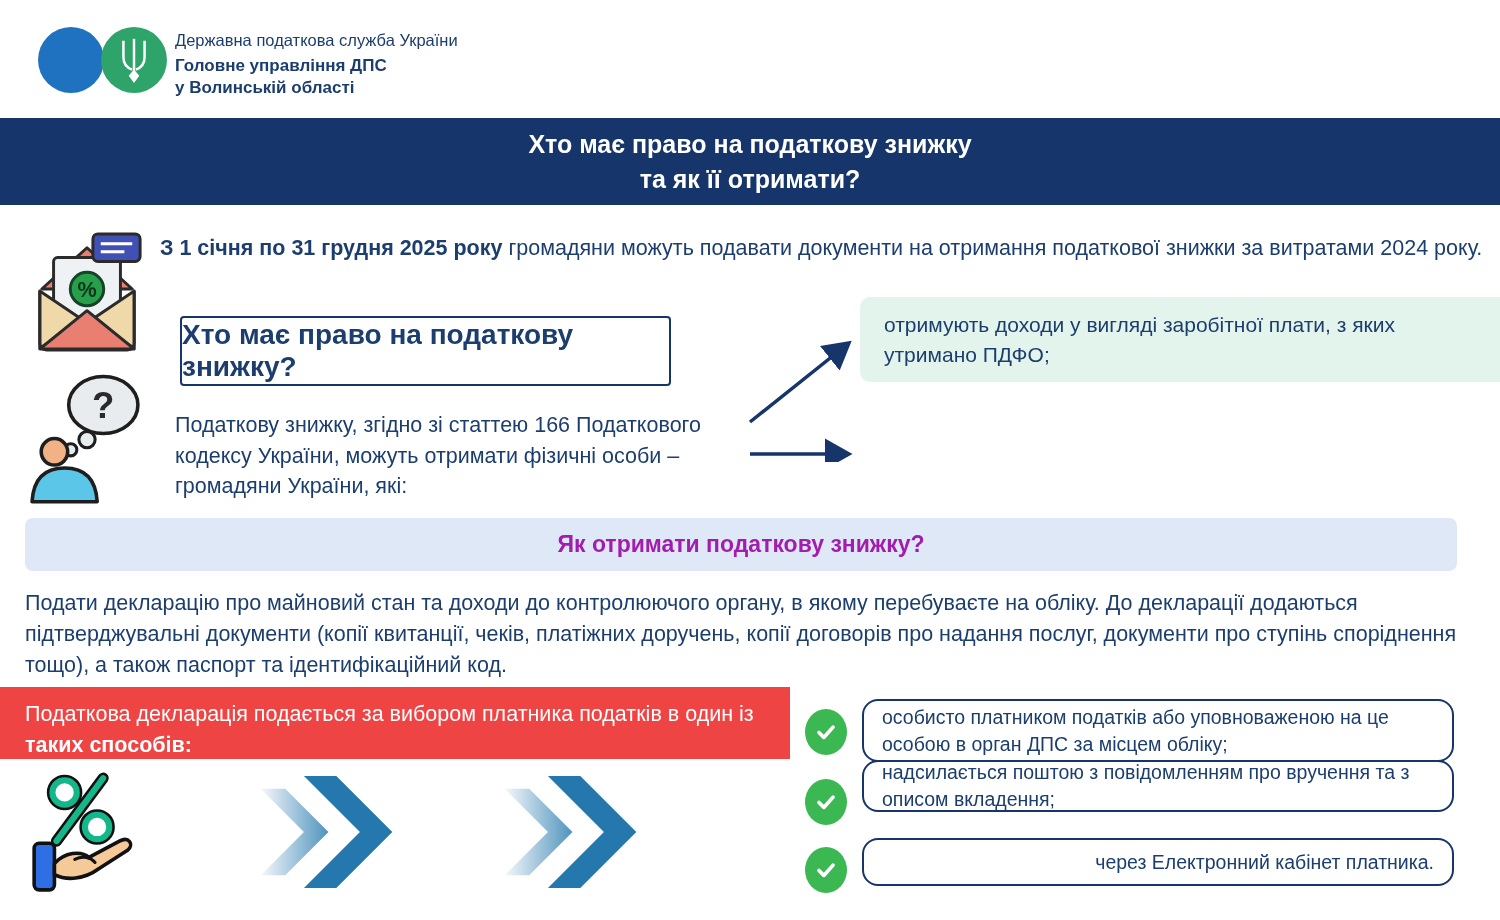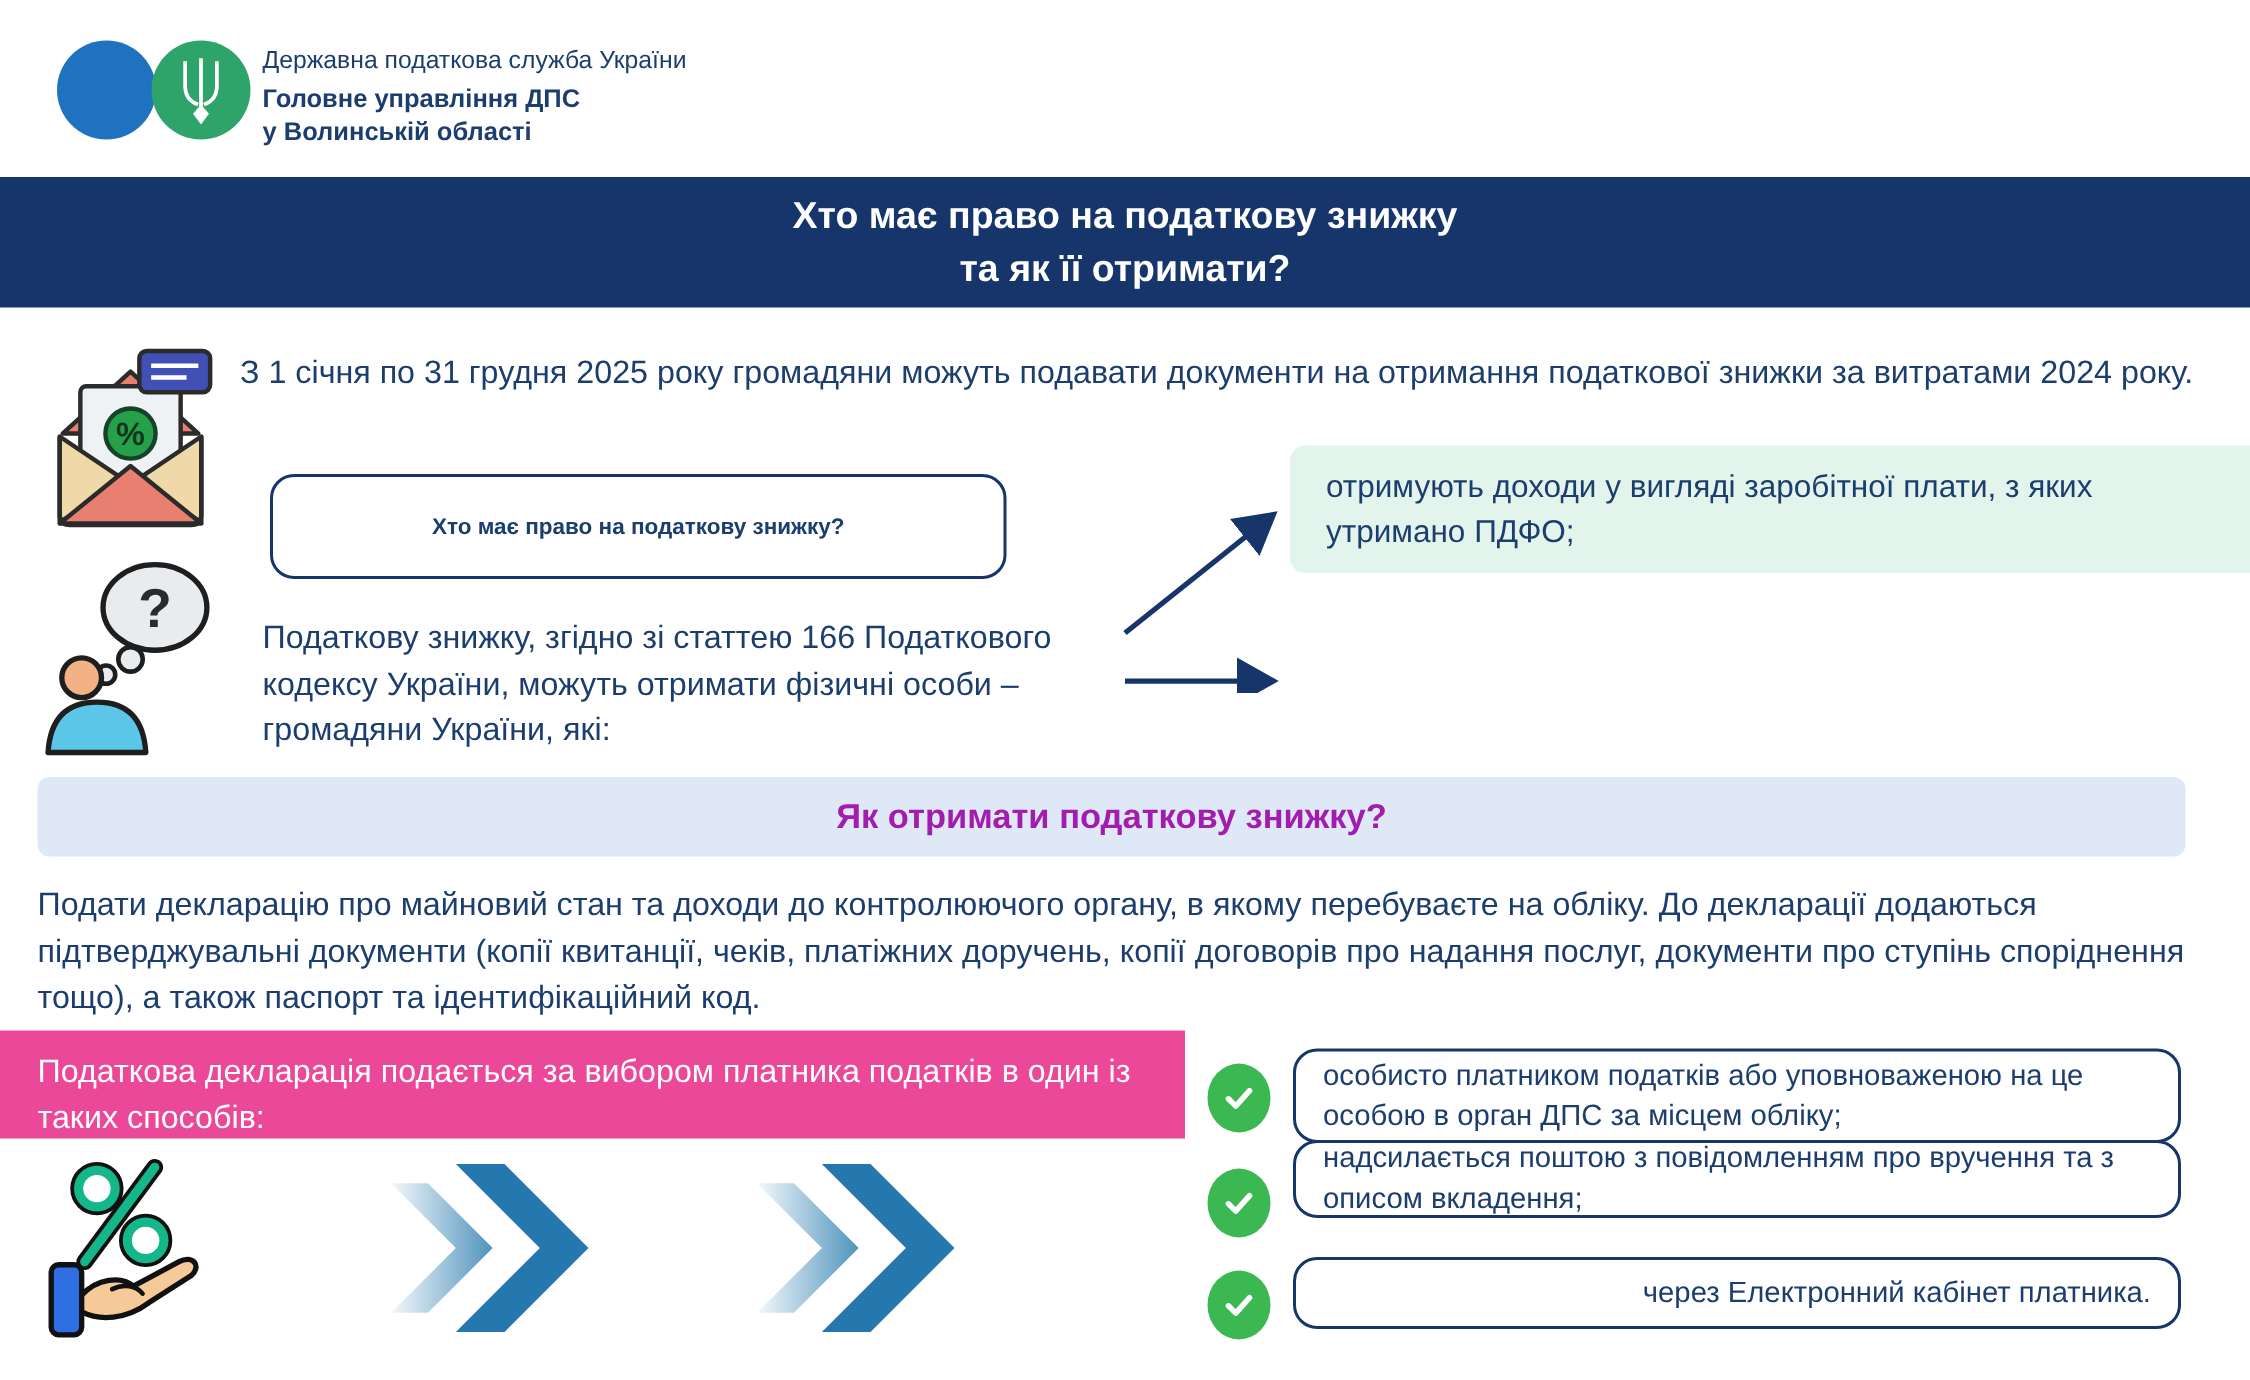--- a/index.html
+++ b/index.html
@@ -13,46 +13,46 @@
               display:flex;align-items:center;justify-content:center;}
   .org-name{left:175px;top:31px;font-size:16.5px;font-weight:normal;color:#1c3e6e;}
   .org-dept{left:175px;top:55px;font-size:17px;font-weight:bold;color:#1c3e6e;line-height:1.32;}
   
   .title-banner{left:0;top:118px;width:1500px;height:87px;background:#16356a;
     display:flex;flex-direction:column;align-items:center;justify-content:center;
     color:#fff;font-size:25px;font-weight:bold;line-height:1.38;text-align:center;}
   
   .intro-text{left:160px;top:232px;width:1330px;font-size:21.5px;line-height:1.5;}
   .question-box{left:180px;top:316px;width:487px;height:66px;border:2.5px solid #16356a;
-    border-radius:16px;display:flex;align-items:center;justify-content:center;
-    font-size:15px;font-weight:bold;}
+    border-radius:4px;display:flex;align-items:center;justify-content:center;
+    font-size:28px;font-weight:bold;}
   .who-lead{left:175px;top:410px;width:575px;font-size:21.5px;line-height:1.42;}
   .mint-box{left:860px;width:652px;background:#e3f4ec;border-radius:10px;
     font-size:21px;line-height:1.42;padding:10px 24px;box-sizing:border-box;
     display:flex;align-items:center;}
   .mint-1{top:297px;height:85px;}
   .mint-2{top:412px;height:78px;}
   
   .lavender-banner{left:25px;top:518px;width:1432px;height:53px;background:#dee8f6;
     border-radius:8px;display:flex;align-items:center;justify-content:center;
     font-size:23px;font-weight:bold;color:#a21caf;}
   .how-desc{left:25px;top:588px;width:1452px;font-size:21.5px;line-height:1.45;}
   
-  .navy-box{left:0;top:687px;width:790px;height:72px;background:#ec4899;color:#fff;
+  .navy-box{left:0;top:687px;width:790px;height:72px;background:#ef4444;color:#fff;
     font-size:21.5px;line-height:1.45;padding:12px 30px 0 25px;box-sizing:border-box;}
   .check-circle{left:805px;width:42px;height:46px;background:#3cb852;border-radius:50%;
     display:flex;align-items:center;justify-content:center;}
   .method-box{left:862px;width:592px;border:2.5px solid #16356a;border-radius:16px;
     background:#fff;font-size:19.5px;line-height:1.38;box-sizing:border-box;
     padding:7px 18px;display:flex;align-items:center;justify-content:flex-end;}
   .mb-1{top:699px;height:63px;}
   .mb-2{top:760px;height:52px;}
   .mb-3{top:838px;height:48px;}
   .cc-1{top:709px;} .cc-2{top:779px;} .cc-3{top:847px;}
-  b{font-weight:normal;}
+  b{font-weight:bold;}
 </style>
 </head>
 <body>
 
 <div id="canvas">
 
   <svg width="0" height="0" style="position:absolute">
     <defs>
       <linearGradient id="chevFade" x1="0" y1="0" x2="1" y2="0">
         <stop offset="0" stop-color="#2478ad" stop-opacity="0.05"></stop>

